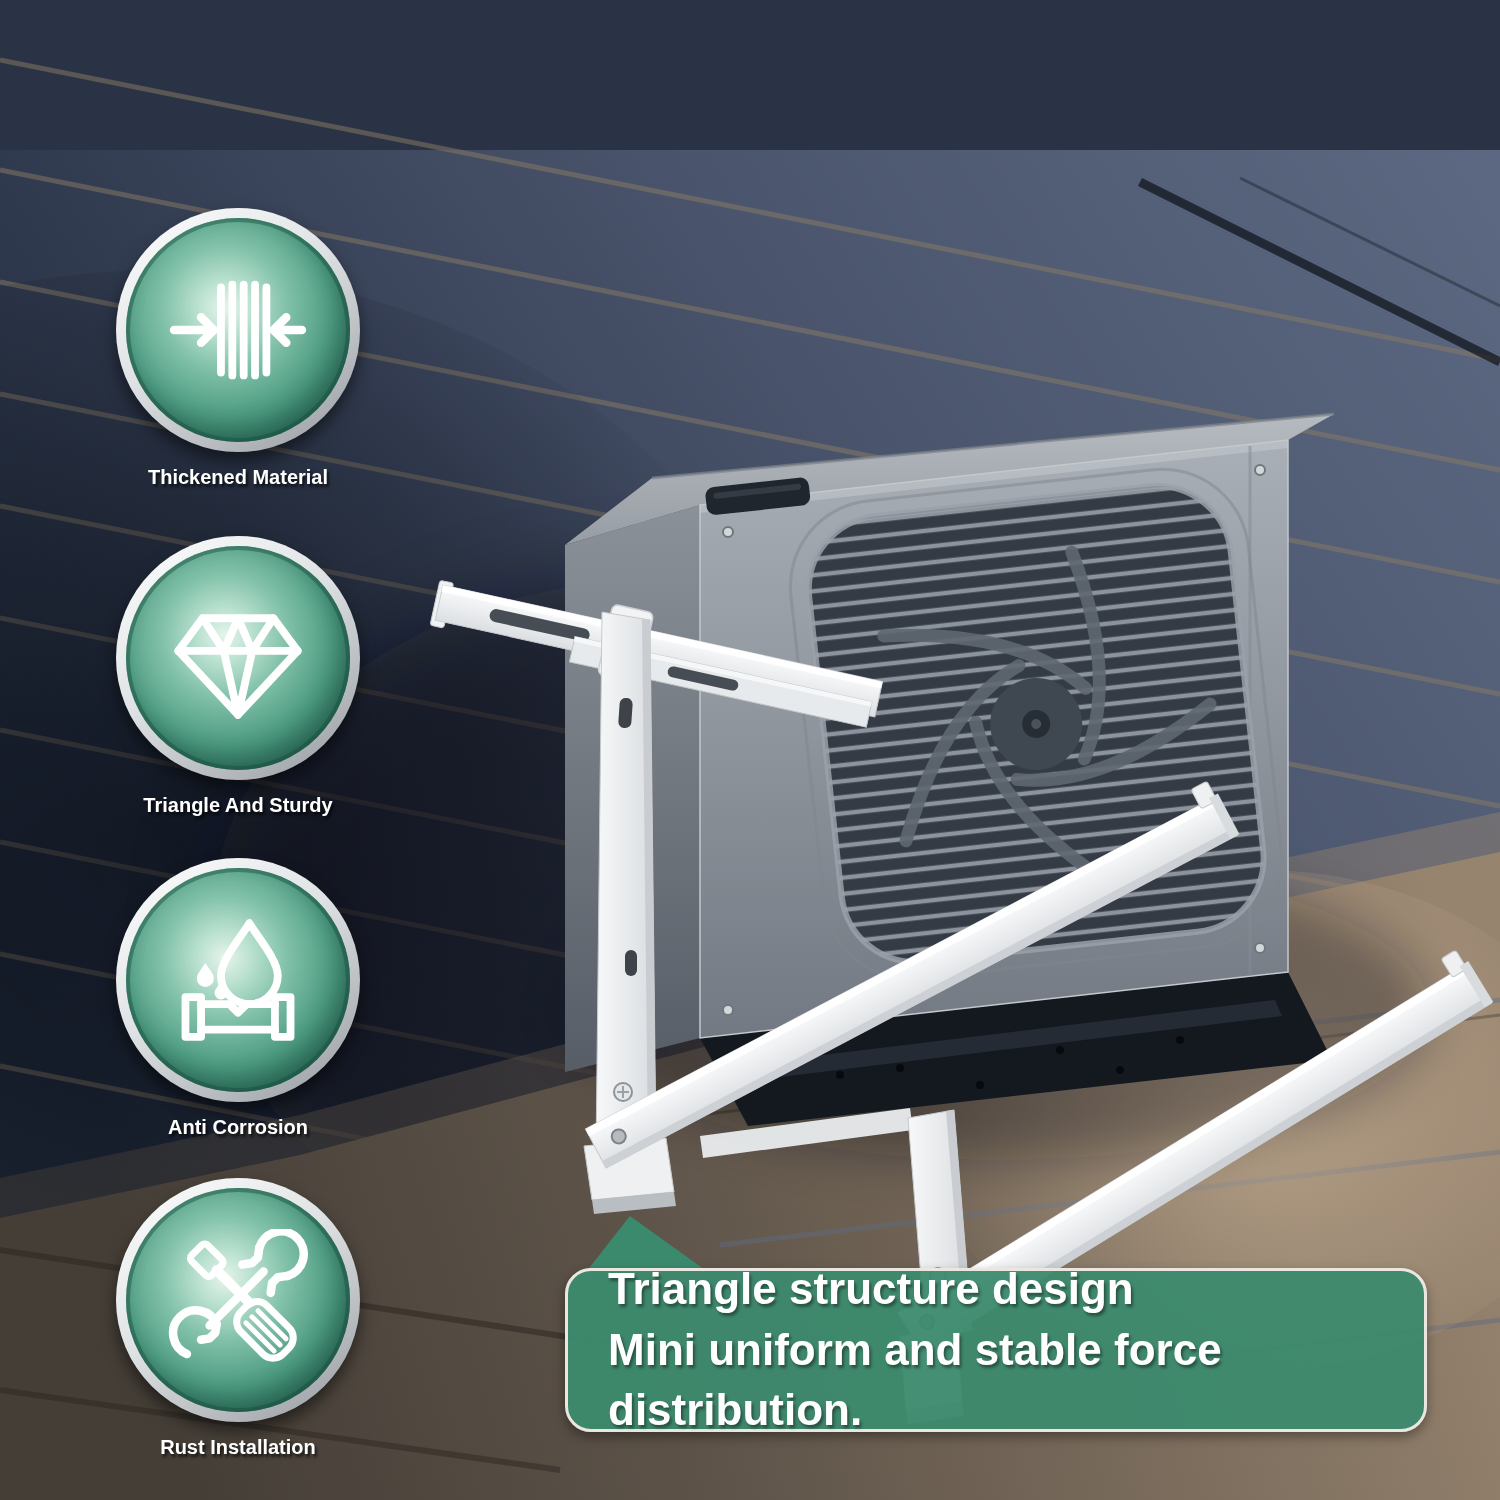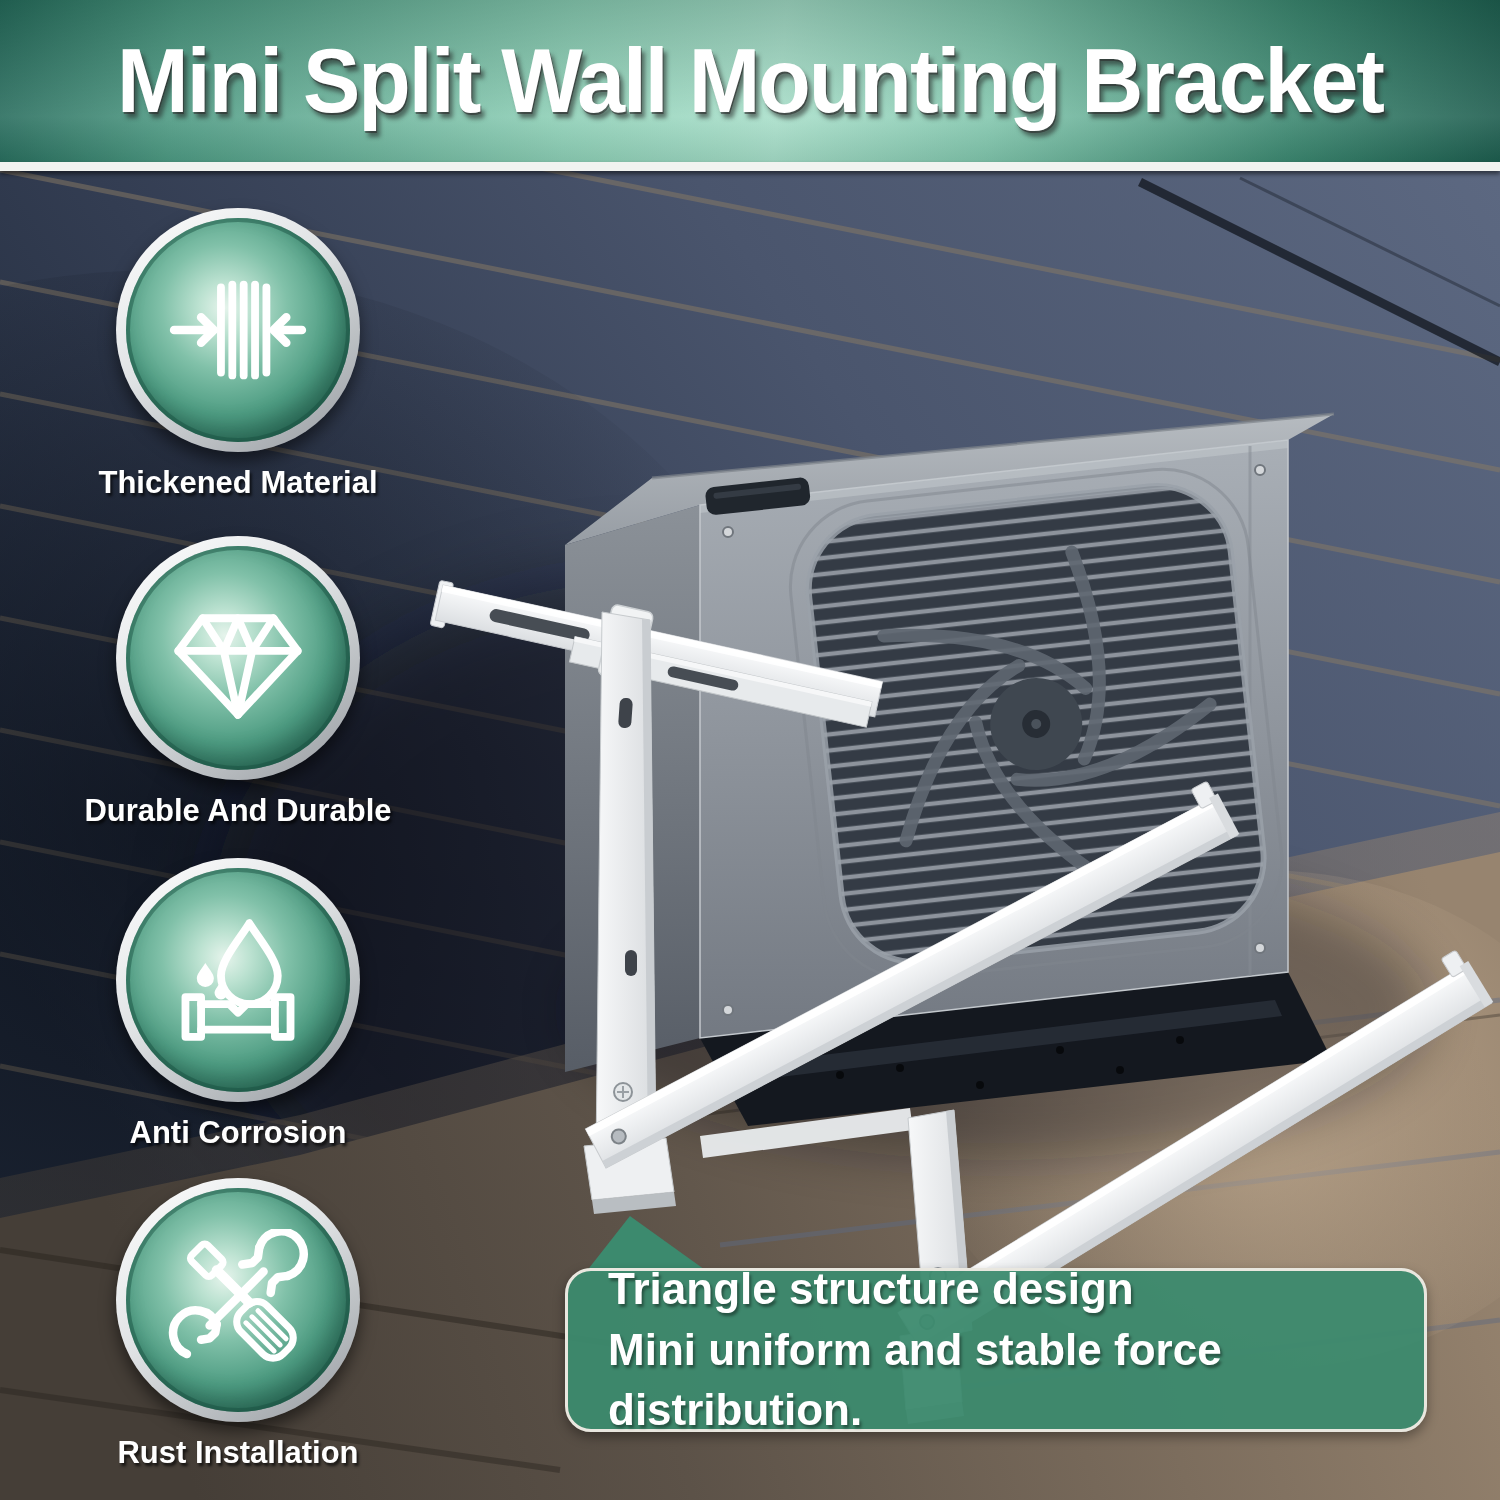--- a/index.html
+++ b/index.html
@@ -22,21 +22,21 @@
   .feature{position:absolute;left:10px;width:456px;display:flex;flex-direction:column;
            align-items:center;z-index:3;}
   .badge{width:244px;height:244px;border-radius:50%;
     background:linear-gradient(145deg,#ffffff 0%,#dfe2e4 45%,#94999e 100%);
     box-shadow:0 9px 16px rgba(0,0,0,.5);display:flex;align-items:center;justify-content:center;}
   .badge-inner{width:224px;height:224px;border-radius:50%;
     background:radial-gradient(circle at 44% 40%,#e6f4ec 0%,#bce2d1 14%,#81c1a9 34%,#4f9d83 58%,#317962 80%,#276753 100%);
     box-shadow:inset 0 0 0 4px rgba(23,77,62,.45), inset -8px -12px 22px rgba(15,55,45,.4);
     display:flex;align-items:center;justify-content:center;}
   .badge-inner svg{width:142px;height:142px;}
-  .flabel{margin-top:14px;color:#fff;font-weight:bold;font-size:31px;line-height:1.12;
+  .flabel{margin-top:14px;color:#fff;font-weight:bold;font-size:20px;line-height:1.12;
           text-align:center;text-shadow:2px 3px 3px rgba(0,0,0,.7);}
   .f1{top:208px;} .f2{top:536px;} .f3{top:858px;} .f4{top:1178px;}
 
   
   .callout{position:absolute;left:565px;top:1268px;width:862px;height:164px;z-index:4;
     background:rgba(60,138,110,.95);border:3px solid #e9e7df;border-radius:26px;
     box-shadow:0 5px 12px rgba(0,0,0,.35);
     display:flex;align-items:center;box-sizing:border-box;padding:11px 40px;}
   .callout p{margin:0;color:#fff;font-weight:bold;font-size:44px;line-height:1.38;
     text-shadow:2px 3px 3px rgba(0,0,0,.4);}
@@ -228,26 +228,20 @@
         <rect x="0" y="-46" width="668" height="46" fill="url(#gBarV)" stroke="#c8cbce"></rect>
         <rect x="0" y="-46" width="668" height="8" fill="#ffffff" opacity="0.95"></rect>
         <rect x="0" y="-8" width="668" height="8" fill="#cdd1d5"></rect>
         <rect x="648" y="-64" width="17" height="22" rx="3" fill="#eef0f2" stroke="#c8cbce"></rect>
         <rect x="660" y="-48" width="10" height="48" fill="#d9dcdf"></rect>
         <circle cx="20" cy="-23" r="7" fill="#b6bbc0" stroke="#7c8287" stroke-width="2"></circle>
       </g>
     </g>
   </svg>
 
-  <header>
-    <div class="header-green">
-      <h1>Mini Split Wall Mounting Bracket</h1>
-    </div>
-    <div class="header-rule"></div>
-  </header>
 
   <section>
 
     <div class="feature f1">
       <div class="badge">
         <div class="badge-inner">
           <svg viewBox="0 0 100 100">
             <g class="icon-stroke" stroke-width="5.5">
               <line x1="38" y1="20" x2="38" y2="80"></line>
                 <line x1="46" y1="18" x2="46" y2="82"></line>
@@ -276,21 +270,21 @@
             <g class="icon-stroke" stroke-width="5.5">
               <polygon points="25,22 75,22 92,45 50,90 8,45"></polygon>
               <line x1="8" y1="45" x2="92" y2="45"></line>
               <path d="M25 22 L40 45 L50 22 L60 45 L75 22"></path>
               <path d="M40 45 L50 90 L60 45"></path>
             </g>
           </svg>
         </div>
       </div>
       <div class="flabel">
-        <span>Durable And Durable</span>
+        <span>Triangle And Sturdy</span>
       </div>
     </div>
 
     <div class="feature f3">
       <div class="badge">
         <div class="badge-inner">
           <svg viewBox="0 0 100 100">
             <path class="icon-stroke" stroke-width="5.5" d="M58 10 C52 20 38 36 38 47 a20 20 0 0 0 40 0 C78 36 64 20 58 10 Z"></path>
             <path fill="#fff" d="M27 38 c-4 6 -6 8 -6 11 a6 6 0 0 0 12 0 c0 -3 -2 -5 -6 -11 Z"></path>
             <path fill="#fff" d="M38 51 c-3 4.5 -4.5 6 -4.5 8.2 a4.5 4.5 0 0 0 9 0 c0 -2.2 -1.5 -3.7 -4.5 -8.2 Z"></path>

